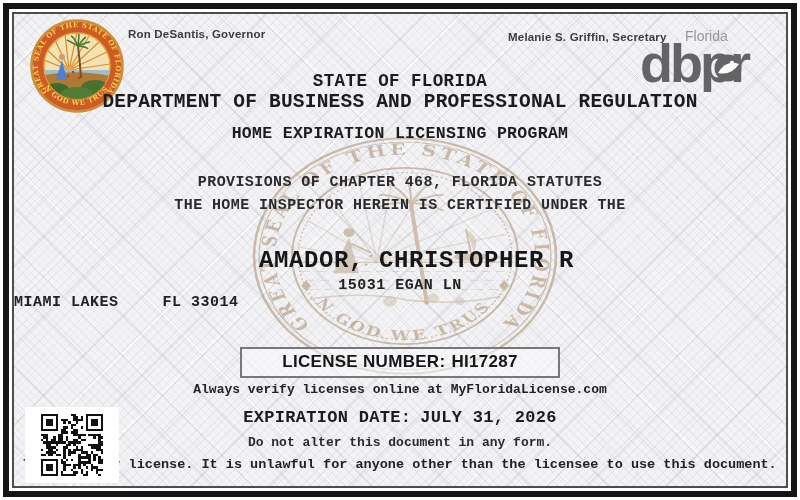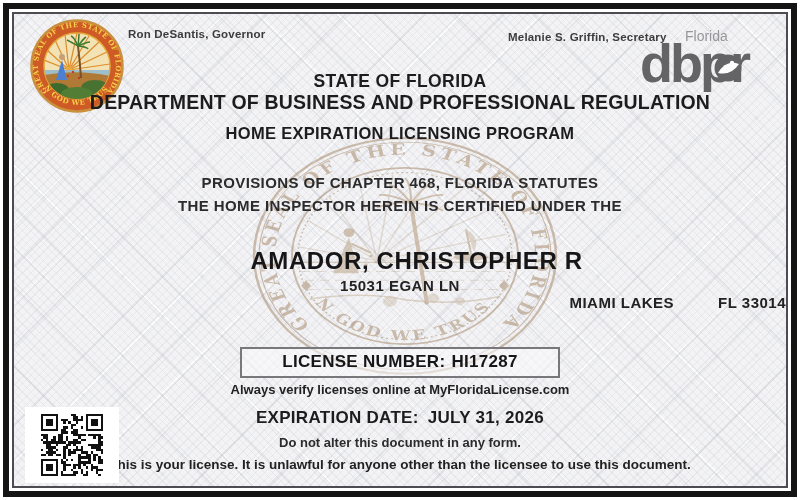--- a/index.html
+++ b/index.html
@@ -23,35 +23,35 @@
       repeating-linear-gradient(-45deg, rgba(183,186,198,.18) 0 1px, transparent 1px 6px),
       repeating-linear-gradient(45deg,  rgba(168,171,186,.20) 0 2px, transparent 2px 28px),
       repeating-linear-gradient(-45deg, rgba(168,171,186,.20) 0 2px, transparent 2px 28px),
       repeating-linear-gradient(45deg,  rgba(255,255,255,.85) 0 3px, transparent 3px 56px),
       repeating-linear-gradient(-45deg, rgba(255,255,255,.85) 0 3px, transparent 3px 56px);
   }
   .content{position:absolute;top:0;left:0;right:0;bottom:0;}
 
   
   .abs{position:absolute;}
-  .cline{position:absolute;left:0;right:0;text-align:center;color:#1c1c1e;}
+  .cline{position:absolute;left:0;right:0;text-align:center;color:#1c1c1e;font-family:Liberation Mono, monospace;}
 
   .gov{top:14px;left:114px;font-size:11.5px;font-weight:600;color:#3c3c3e;letter-spacing:.2px;}
   .sec{top:17px;left:494px;font-size:11.5px;font-weight:600;color:#3c3c3e;letter-spacing:.2px;}
 
   .state-title{top:57px;font-size:17.5px;font-weight:bold;letter-spacing:.4px;}
   .dept-title{top:77px;font-size:19.5px;font-weight:bold;letter-spacing:.2px;}
   .program-title{top:110px;font-size:16.5px;font-weight:bold;letter-spacing:.3px;}
   .cert1{top:139px;font-size:15px;font-weight:600;color:#2b2b2d;letter-spacing:.4px;margin-top:44px;}
   .cert2{top:160px;font-size:15px;font-weight:600;color:#2b2b2d;letter-spacing:.4px;}
 
   .licensee-name{top:233px;font-size:24px;font-weight:800;letter-spacing:.6px;color:#161618;padding-left:33px;}
   .street{top:263px;font-size:15px;font-weight:700;letter-spacing:.5px;color:#222;}
   .cityline{top:280px;font-size:15px;font-weight:700;letter-spacing:.5px;color:#222;
-            display:flex;justify-content:flex-end;gap:44px;}
+            display:flex;justify-content:flex-start;gap:44px;}
 
   .lic-box{
     top:333px;left:50%;transform:translateX(-50%);
     width:316px;padding:3px 0 4px 0;text-align:center;
     border:2px solid #78787c;background:rgba(249,249,251,.55);
     font-size:17px;font-weight:800;letter-spacing:.3px;color:#161618;
   }
   .expir{top:357px;font-size:17px;font-weight:800;letter-spacing:.3px;margin-top:37px;}
   .expir .val{margin-left:9px;}
   .lic-box .val{margin-left:6px;}

